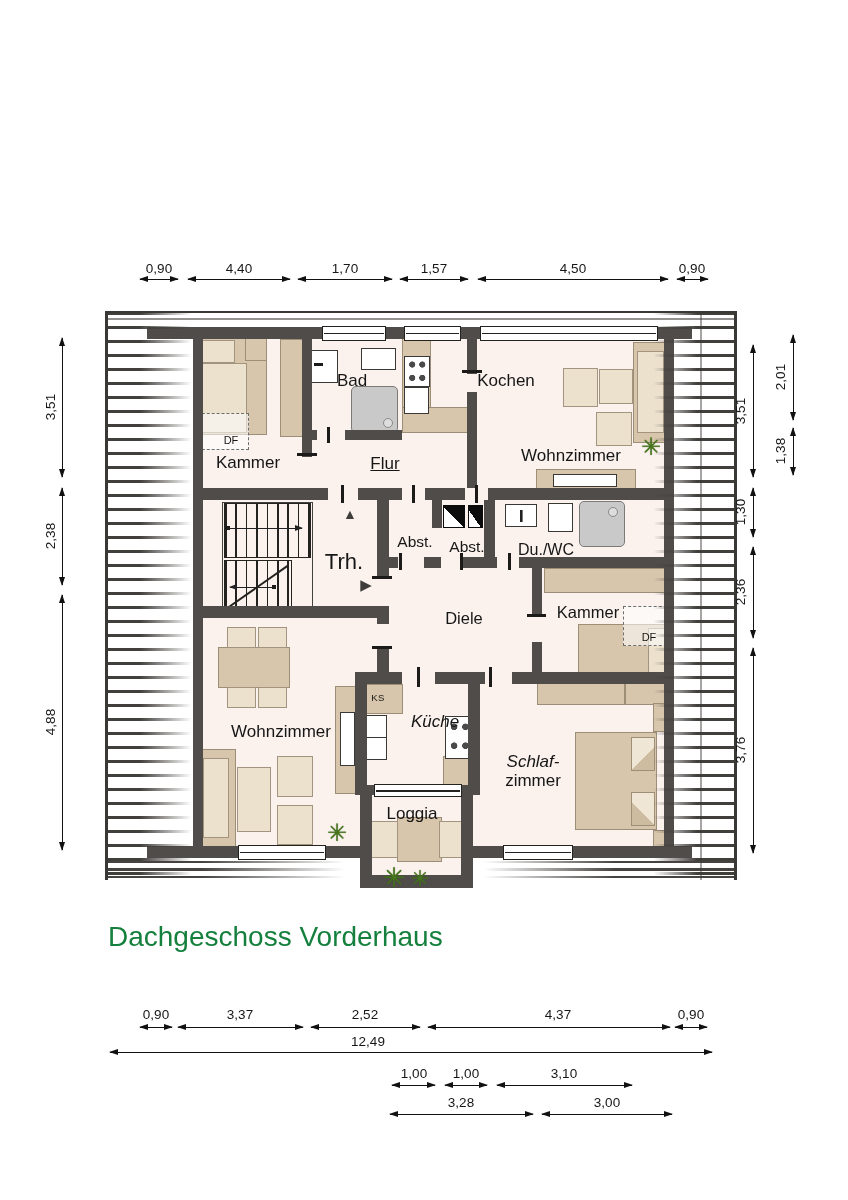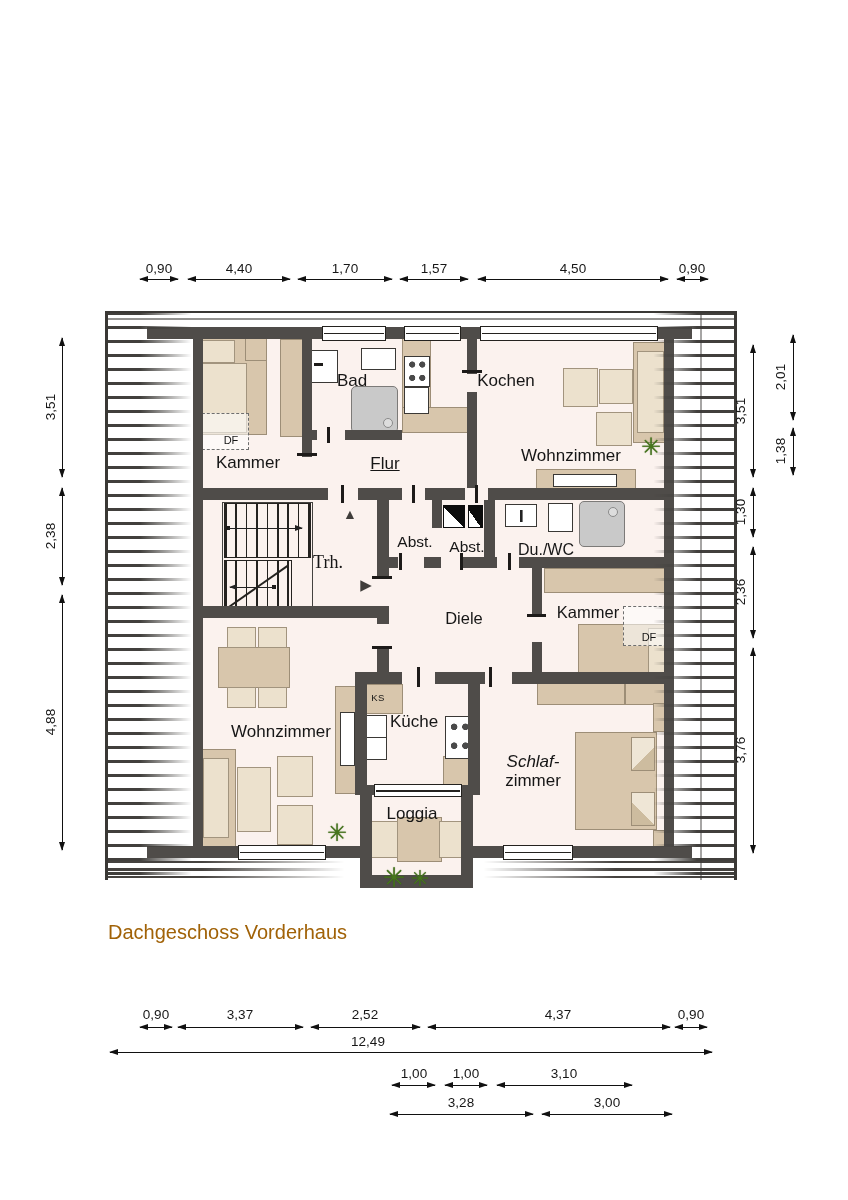--- a/index.html
+++ b/index.html
@@ -33,21 +33,21 @@
   .arr.r::after{content:"";position:absolute;right:-1px;top:-4px;border-top:3.2px solid transparent;border-bottom:3.2px solid transparent;border-left:8px solid #222;}
   .arr.l::before{content:"";position:absolute;left:-1px;top:-4px;border-top:3.2px solid transparent;border-bottom:3.2px solid transparent;border-right:8px solid #222;}
   .treads{position:absolute;border:1.2px solid #24221f;background:repeating-linear-gradient(to right,#24221f 0 1.6px,transparent 1.6px 10.4px);z-index:9;}
   .hrungs{position:absolute;background:repeating-linear-gradient(to bottom,#413f3c 0 2.6px,transparent 2.6px 14px);z-index:25;pointer-events:none;}
   .brungs{position:absolute;background:repeating-linear-gradient(to bottom,#45423f 0 2.2px,transparent 2.2px 7.4px);z-index:25;pointer-events:none;}
   .rail{position:absolute;background:#3a3835;z-index:26;}
   .mfadeR{-webkit-mask-image:linear-gradient(to right,#000 38%,rgba(0,0,0,0) 94%);mask-image:linear-gradient(to right,#000 38%,rgba(0,0,0,0) 94%);}
   .mfadeL{-webkit-mask-image:linear-gradient(to left,#000 46%,rgba(0,0,0,0) 96%);mask-image:linear-gradient(to left,#000 46%,rgba(0,0,0,0) 96%);}
   .glyph{position:absolute;z-index:18;transform:translate(-50%,-50%);color:#3f3d3a;}
   .plant{position:absolute;z-index:28;transform:translate(-50%,-50%);color:#47761d;font-size:24px;text-shadow:0 0 1px #2e5a10;}
-  .title{position:absolute;font-size:20px;color:#a16207;z-index:40;}
+  .title{position:absolute;font-size:28px;color:#15803d;z-index:40;}
 </style>
 </head>
 <body>
 
 <div class="canvas">
 
   <div class="abs" style="left:203px;top:339px;width:461px;height:507px;background:#fbf2ee;z-index:1;"></div>
   <div class="abs" style="left:372px;top:795px;width:89px;height:81px;background:#fbf2ee;z-index:1;"></div>
 
   <div class="hrungs mfadeR" style="left:105px;top:312px;width:92px;height:568px;"></div>
@@ -205,28 +205,28 @@
   <div class="furl" style="left:371px;top:821px;width:25px;height:35px;"></div>
   <div class="furl" style="left:439px;top:821px;width:25px;height:35px;"></div>
   <div class="plant" style="left:394px;top:878px;font-size:27px;">✳</div>
   <div class="plant" style="left:420px;top:879px;font-size:22px;">✳</div>
 
   <div class="lbl" style="left:248px;top:463px;">Kammer</div>
   <div class="lbl" style="left:352px;top:381px;">Bad</div>
   <div class="lbl" style="left:385px;top:464px;text-decoration:underline;">Flur</div>
   <div class="lbl" style="left:506px;top:381px;">Kochen</div>
   <div class="lbl" style="left:571px;top:456px;">Wohnzimmer</div>
-  <div class="lbl2" style="left:328px;top:562px;font-size:18px;font-family:Liberation Serif, serif;">Trh.</div>
+  <div class="lbl2" style="left:344px;top:562px;font-size:22px;">Trh.</div>
   <div class="lbl2" style="left:415px;top:542px;">Abst.</div>
   <div class="lbl2" style="left:467px;top:547px;">Abst.</div>
   <div class="lbl2" style="left:546px;top:550px;font-size:16px;">Du./WC</div>
   <div class="lbl2" style="left:464px;top:618px;font-size:16.5px;">Diele</div>
   <div class="lbl2" style="left:588px;top:612px;font-size:16.5px;">Kammer</div>
   <div class="lbl" style="left:281px;top:732px;">Wohnzimmer</div>
-  <div class="lbl" style="left:414px;top:722px;">Küche</div>
+  <div class="lbl" style="left:435px;top:722px;font-style:italic;">Küche</div>
   <div class="lbl" style="left:533px;top:762px;font-style:italic;">Schlaf-</div>
   <div class="lbl" style="left:533px;top:781px;">zimmer</div>
   <div class="lbl" style="left:412px;top:814px;">Loggia</div>
   <div class="sml" style="left:231px;top:440px;">DF</div>
   <div class="sml" style="left:649px;top:637px;">DF</div>
   <div class="tiny" style="left:378px;top:697px;">KS</div>
 
   <div class="dimh" style="left:140px;top:279px;width:38px;"></div>
   <div class="dimh" style="left:188px;top:279px;width:102px;"></div>
   <div class="dimh" style="left:298px;top:279px;width:94px;"></div>

